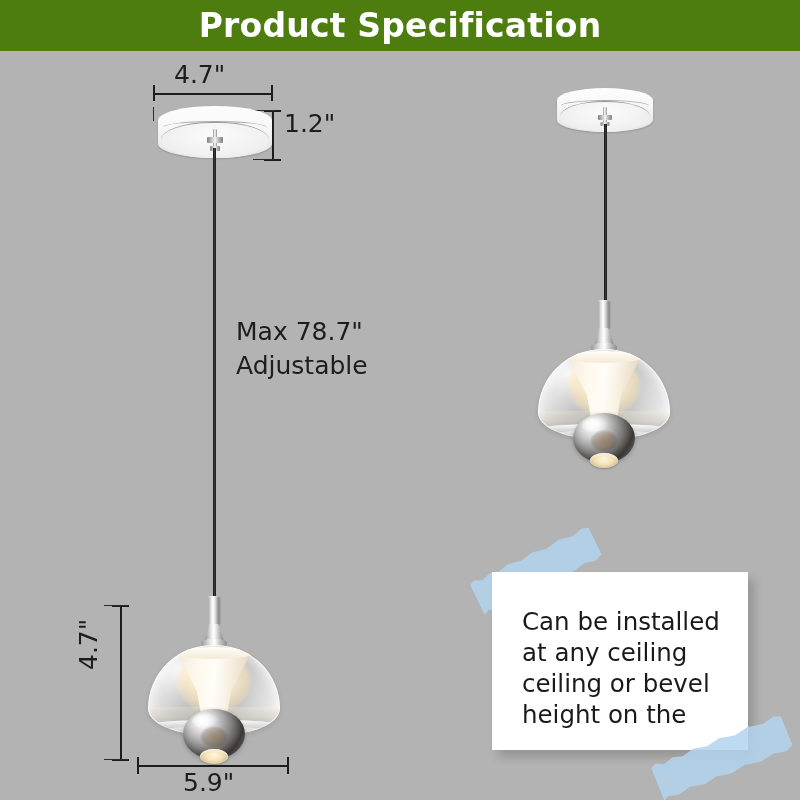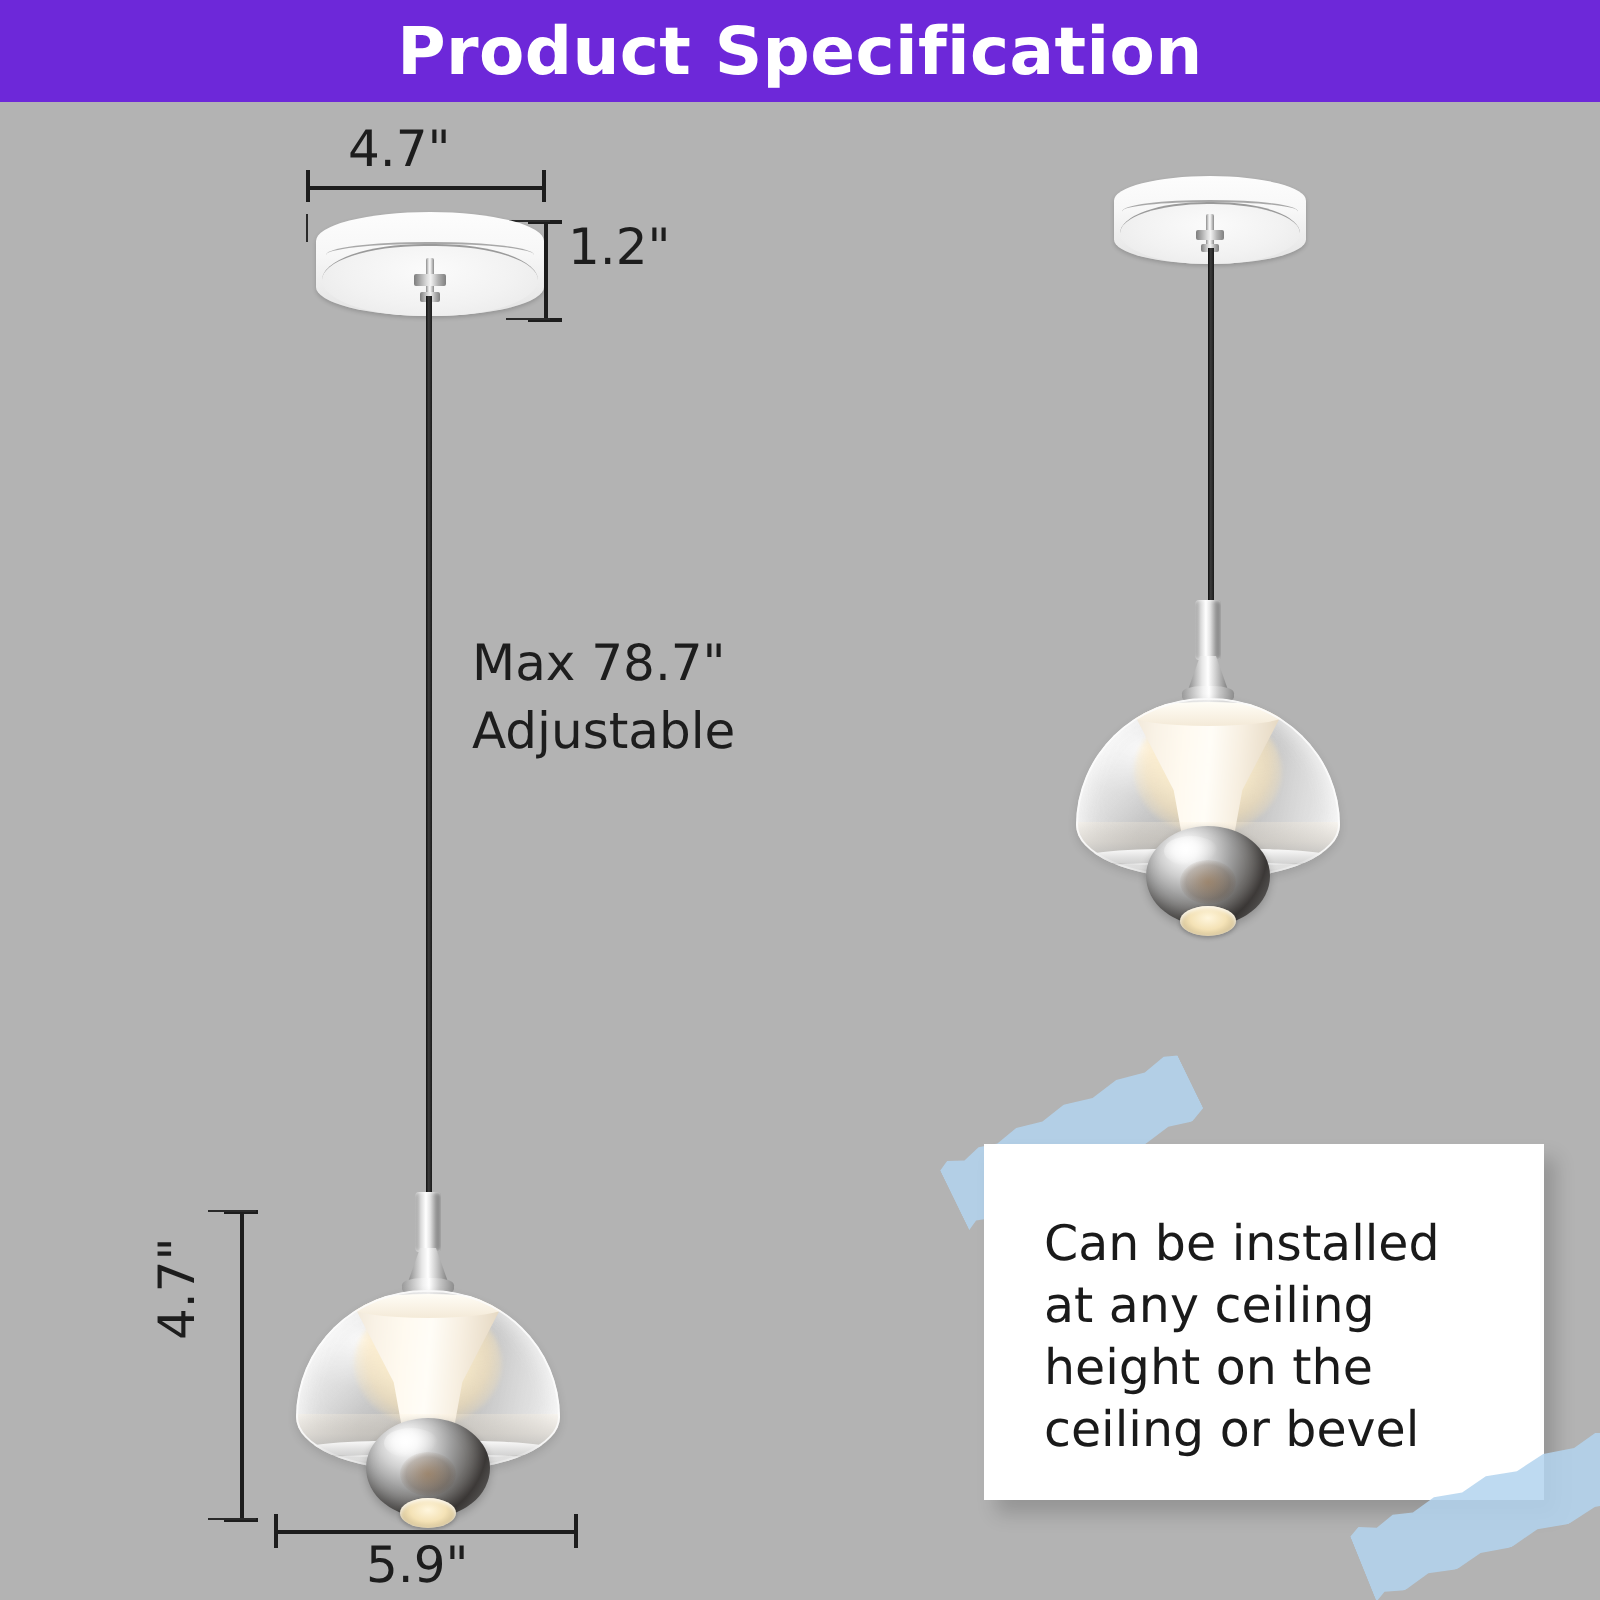--- a/index.html
+++ b/index.html
@@ -8,21 +8,21 @@
     background:#b3b3b3;
     font-family:"DejaVu Sans", sans-serif;
     overflow:hidden;
     position:relative;
   }
   #stage{position:absolute;left:0;top:0;width:800px;height:800px;overflow:hidden;}
 
   
   .header{
     position:absolute;left:0;top:0;width:800px;height:51px;
-    background:#6d28d9;
+    background:#4d7c0f;
   }
   .header-title{
     position:absolute;left:0;top:0;width:800px;height:51px;
     display:flex;align-items:center;justify-content:center;
     color:#ffffff;font-size:33px;font-weight:bold;
     letter-spacing:.2px;
     font-family:"DejaVu Sans", sans-serif;
   }
 
   
@@ -175,21 +175,21 @@
     background:radial-gradient(ellipse at 50% 50%, rgba(140,100,58,.55), rgba(90,62,36,.25) 55%, rgba(0,0,0,0) 75%);
   }
   .ball .lens{
     position:absolute;left:50%;transform:translateX(-50%);
     border-radius:50%;
     background:radial-gradient(ellipse at 50% 40%, #fff6dd 0%, #f4e2b6 45%, #d9c79c 70%, #bdb398 100%);
     box-shadow:inset 0 1px 2px rgba(255,255,255,.9), 0 1px 2px rgba(0,0,0,.25);
   }
 
   
-  .note-wrap{position:absolute;padding-left:24px;}
+  .note-wrap{position:absolute;}
   .note-card{
     position:absolute;left:0;top:0;width:100%;height:100%;
     background:#ffffff;
     box-shadow:6px 7px 9px rgba(0,0,0,.17);
   }
   .note-text{
     position:absolute;left:30px;top:34px;right:10px;
     color:#1a1a1a;font-size:24.5px;line-height:31px;
     font-family:"DejaVu Sans", sans-serif;
   }
@@ -321,20 +321,20 @@
       <div class="lens" style="bottom:-5px;width:28px;height:15px;"></div>
     </div>
   </div>
 
   <div class="note-wrap" style="left:492px;top:572px;width:256px;height:178px;">
     <div class="tape t1"></div>
     <div class="note-card">
       <div class="note-text">
         <div>Can be installed</div>
         <div>at any ceiling</div>
+        <div>ceiling or bevel</div>
         <div>height on the</div>
-        <div>ceiling or bevel</div>
       </div>
     </div>
     <div class="tape t2"></div>
   </div>
 
 </div>
 
 </body></html>

